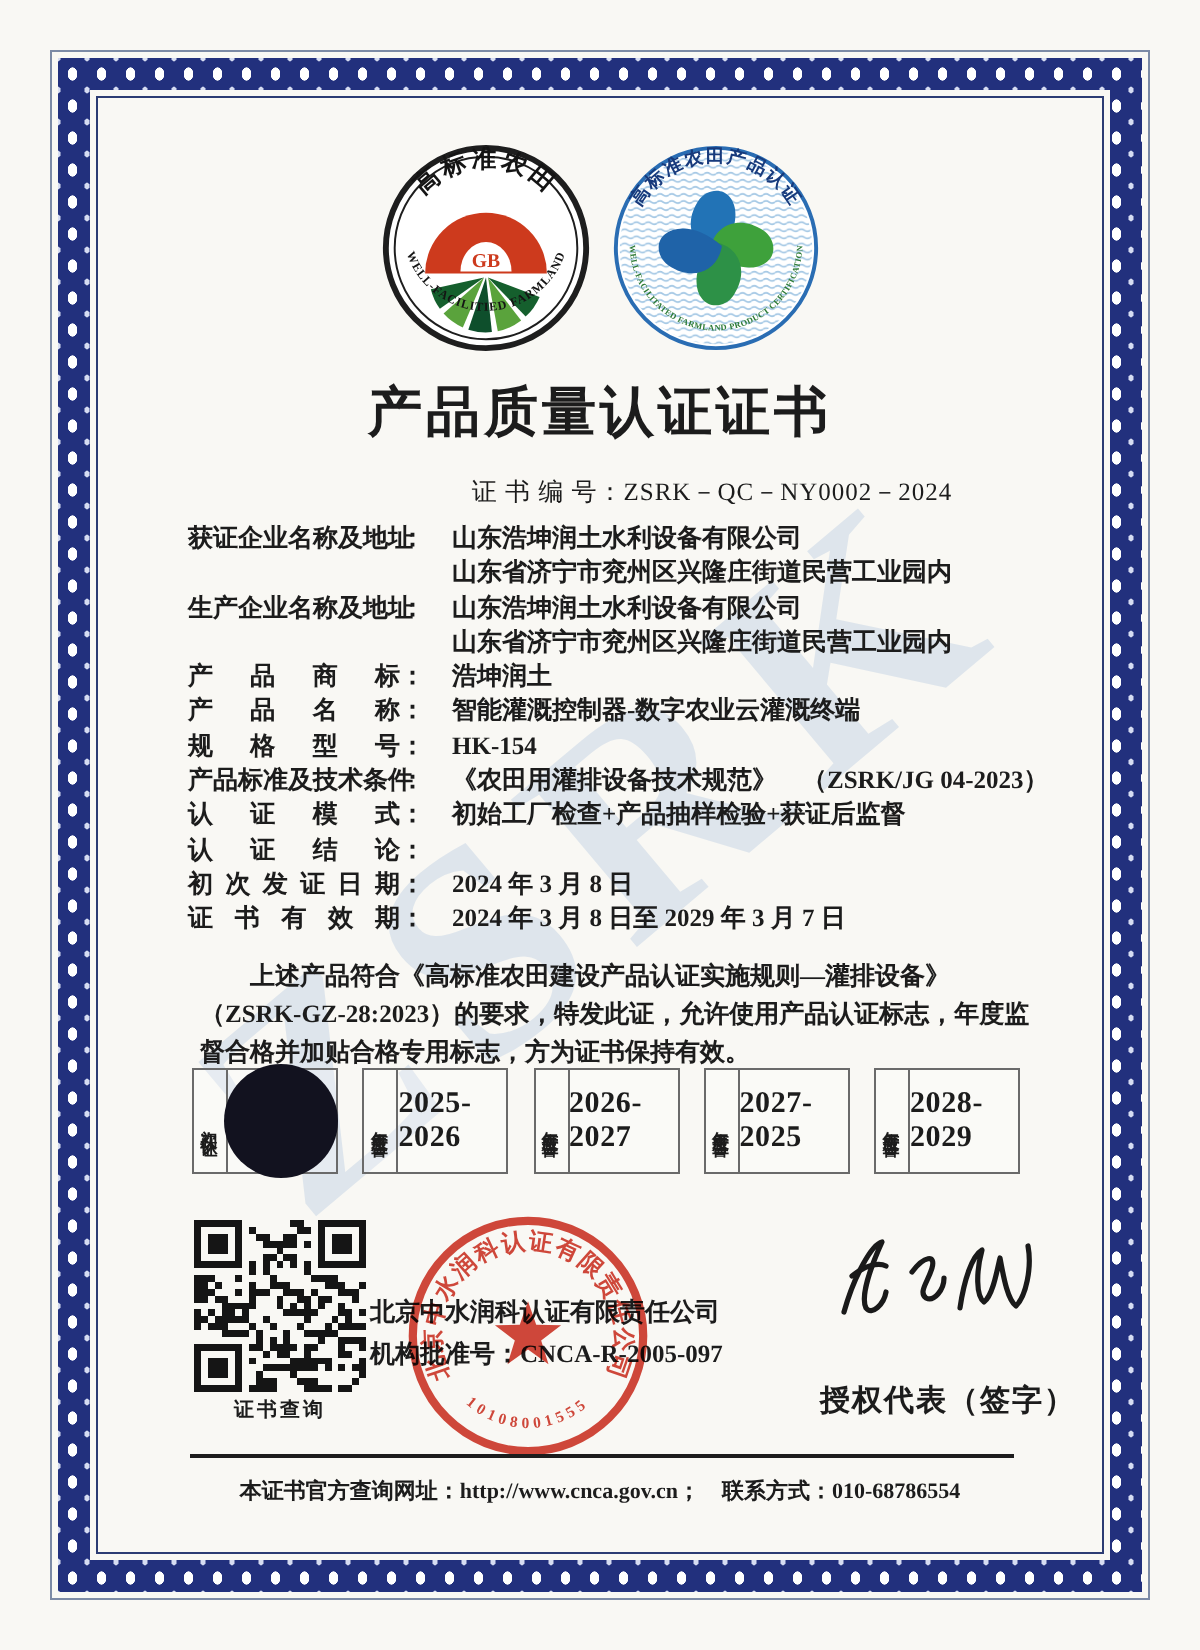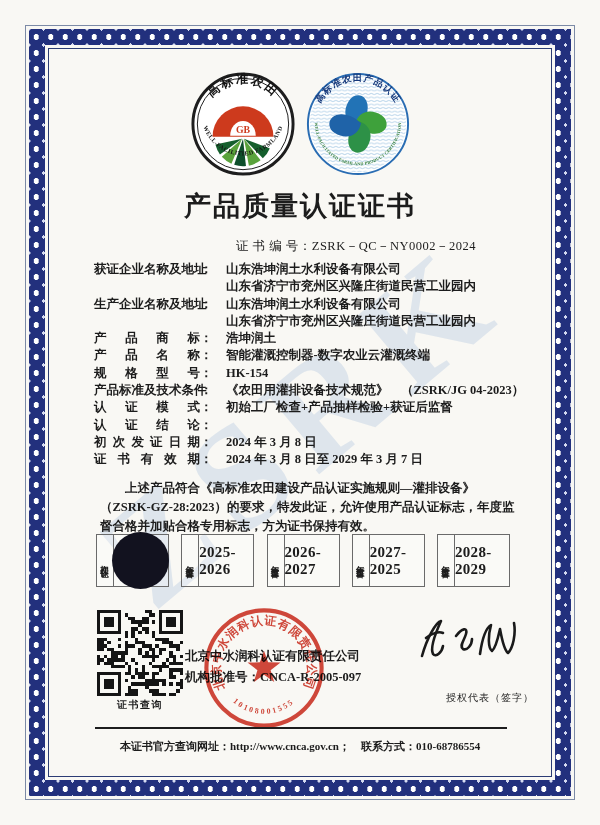--- a/index.html
+++ b/index.html
@@ -58,21 +58,21 @@
 
   .qr-block{position:absolute;left:96px;top:610px;width:88px;text-align:center;}
   svg.qr{width:86px;height:86px;display:block;margin:0 auto;}
   .qr-label{font-size:10px;font-weight:bold;margin-top:2px;letter-spacing:1.5px;}
 
   .issuer{position:absolute;left:185px;top:646px;font-size:12.5px;font-weight:bold;line-height:21px;white-space:nowrap;}
 
   .stamp{position:absolute;left:200px;top:604px;width:128px;height:128px;mix-blend-mode:multiply;opacity:0.92;}
 
   .signature{position:absolute;left:412px;top:610px;width:108px;height:62px;}
-  .sign-label{position:absolute;left:410px;top:691px;font-size:10px;font-weight:normal;letter-spacing:1px;margin-left:36px;}
+  .sign-label{position:absolute;left:410px;top:691px;font-size:15px;font-weight:bold;letter-spacing:1px;}
 
   .sep{position:absolute;left:95px;top:727px;width:412px;border-top:2px solid #1d1d1d;}
   .footer{position:absolute;left:50px;right:50px;top:736px;text-align:center;
     font-size:11px;font-weight:bold;line-height:20.5px;}
 </style>
 </head>
 <body>
 
 <div class="page">
 

